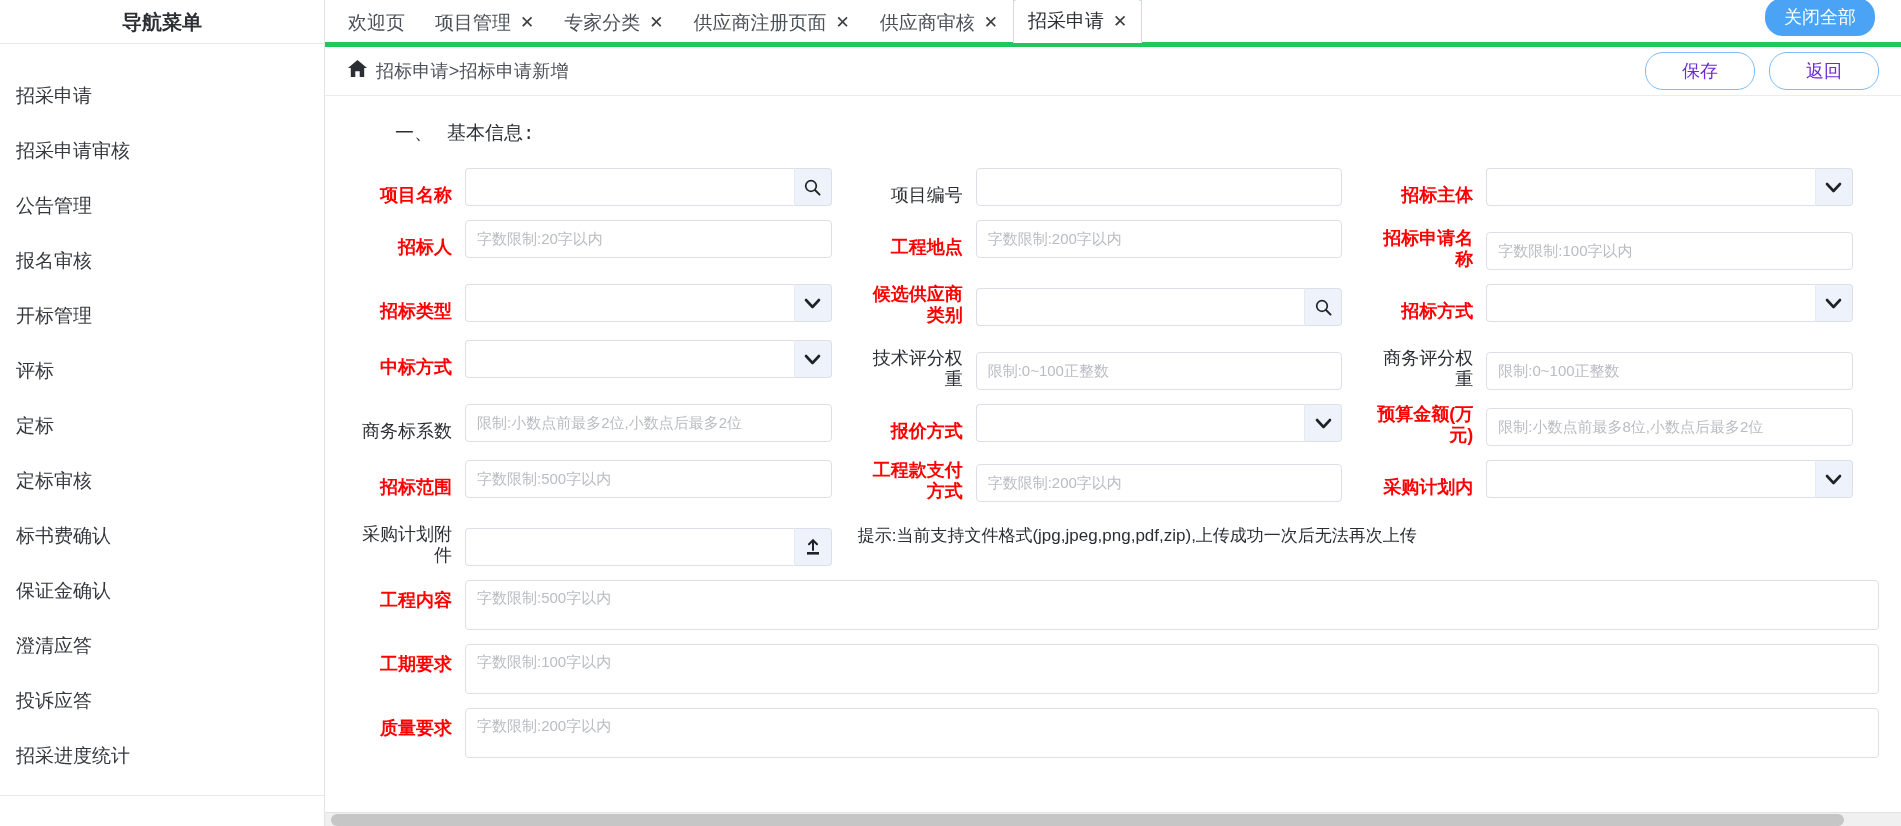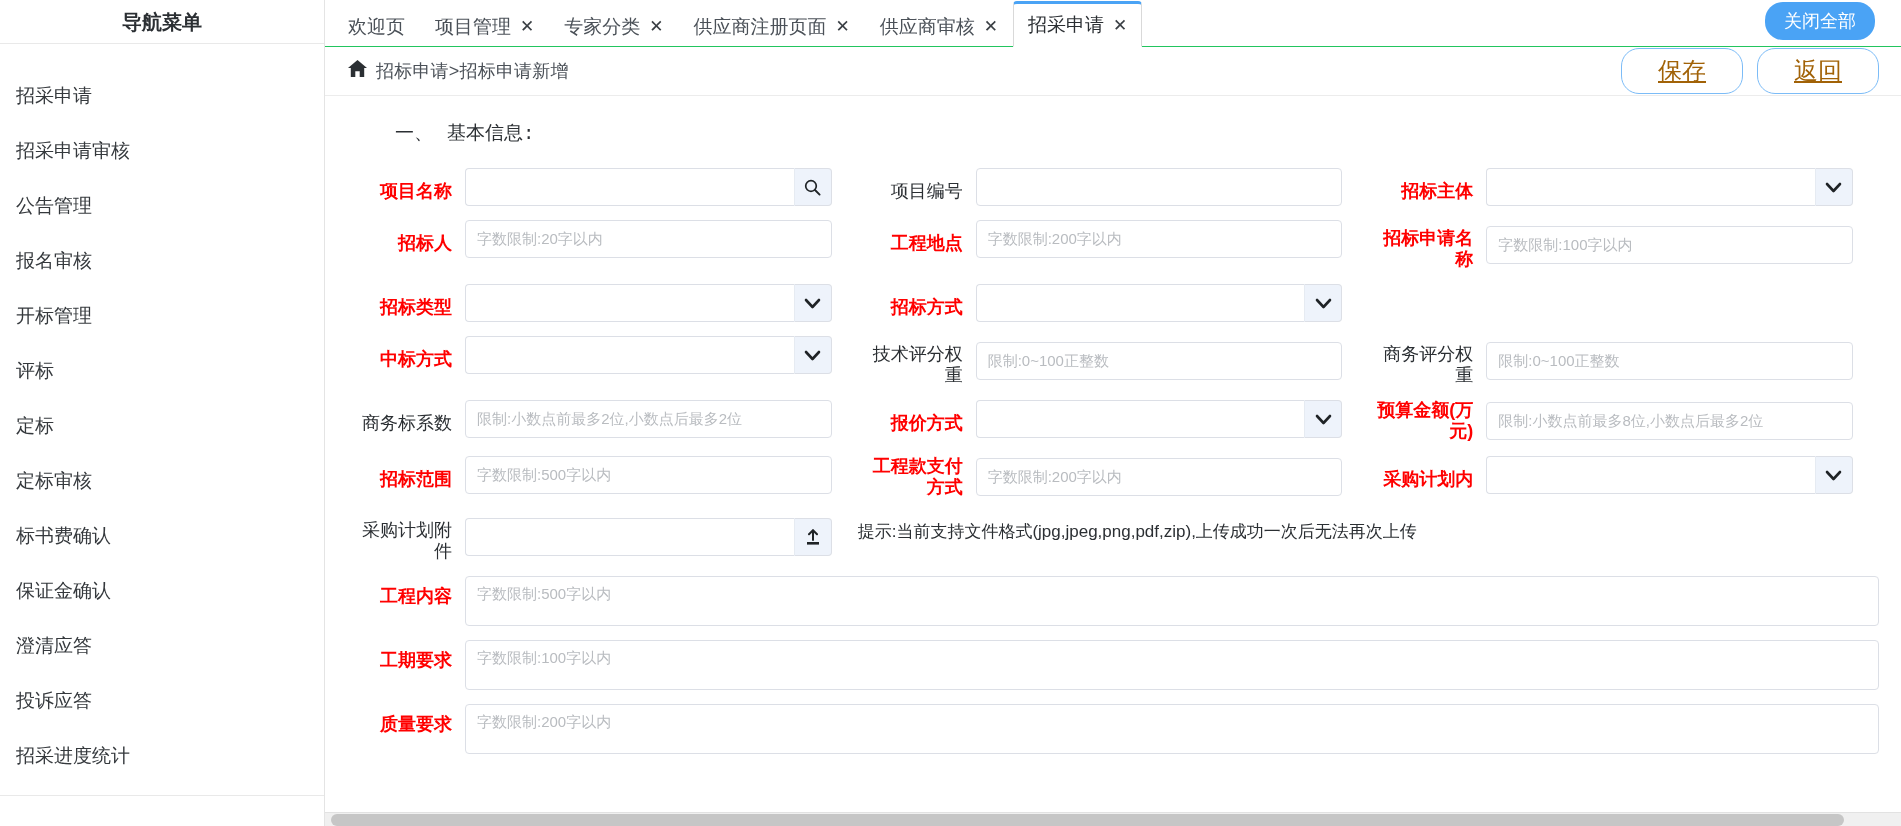--- a/index.html
+++ b/index.html
@@ -57,21 +57,21 @@
     background: #fff;
     overflow: hidden;
     position: relative;
   }
 
   
   .tabbar {
     height: 47px;
     min-height: 47px;
     background: #fff;
-    border-bottom: 1px solid #22c55e;
+    border-bottom: 5px solid #22c55e;
     display: flex;
     align-items: flex-end;
     position: relative;
   }
 
   .tabs { display: flex; align-items: flex-end; height: 47px; padding-left: 8px; }
   .tab {
     height: 40px;
     display: flex;
     align-items: center;
@@ -135,27 +135,26 @@
     color: #4b5158;
   }
   .home-icon {
     width: 21px; height: 19px; margin-right: 8px; display: inline-block;
   }
   .crumb-text { letter-spacing: .2px; }
   .crumb-actions { margin-left: auto; display: flex; gap: 14px; }
   .btn-outline {
     border: 1px solid #7cbcf7;
     background: #fff;
-    color: #a16207;
+    color: #6d28d9;
     border-radius: 18px;
-    font-size: 24px;
+    font-size: 18px;
     padding: 6px 36px;
     cursor: pointer;
     font-family: inherit;
-    text-decoration: underline;
   }
 
   
   .form-scroll {
     flex: 1;
     overflow: hidden;
     position: relative;
   }
   .form-inner { padding: 18px 22px 0 22px; }
 
@@ -167,21 +166,21 @@
   }
   .section-title .num { margin-right: 14px; }
 
   .row {
     display: flex;
     margin-bottom: 14px;
     align-items: flex-start;
   }
   .cell {
     display: flex;
-    align-items: center;
+    align-items: flex-end;
     width: 33.3333%;
     padding-right: 26px;
   }
   .lbl {
     width: 118px;
     min-width: 118px;
     text-align: right;
     padding-right: 13px;
     font-size: 18px;
     line-height: 21px;
@@ -423,20 +422,32 @@
             <div class="sel-wrap">
               <div class="sel"></div>
               <div class="sel-arrow">
                 <svg width="17" height="11" viewBox="0 0 17 11">
                     <polyline points="2,2 8.5,9 15,2" fill="none" stroke="#1f2326" stroke-width="2.6" stroke-linecap="round" stroke-linejoin="round"></polyline>
                   </svg>
               </div>
             </div>
           </div>
           <div class="cell">
+            <div class="lbl req two-line">候选供应商类别</div>
+            <div class="fieldwrap">
+              <input class="inp has-suffix" placeholder="" style="">
+              <div class="suffix">
+                <svg width="17" height="17" viewBox="0 0 17 17">
+                    <circle cx="7" cy="7" r="5.3" fill="none" stroke="#1f2326" stroke-width="1.7"></circle>
+                    <line x1="11" y1="11" x2="15.6" y2="15.6" stroke="#1f2326" stroke-width="1.9" stroke-linecap="round"></line>
+                  </svg>
+              </div>
+            </div>
+          </div>
+          <div class="cell">
             <div class="lbl req">招标方式</div>
             <div class="sel-wrap">
               <div class="sel"></div>
               <div class="sel-arrow">
                 <svg width="17" height="11" viewBox="0 0 17 11">
                     <polyline points="2,2 8.5,9 15,2" fill="none" stroke="#1f2326" stroke-width="2.6" stroke-linecap="round" stroke-linejoin="round"></polyline>
                   </svg>
               </div>
             </div>
           </div>

